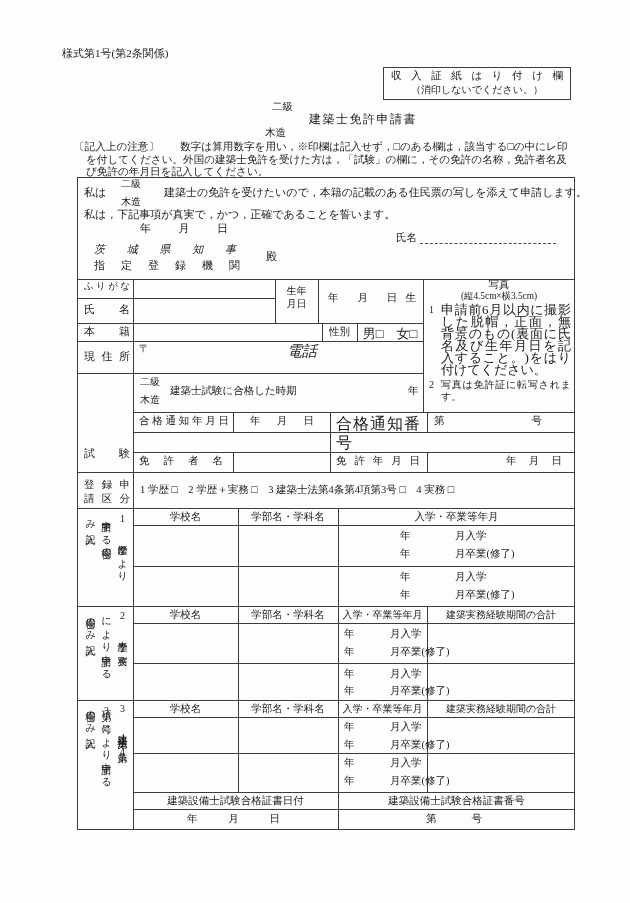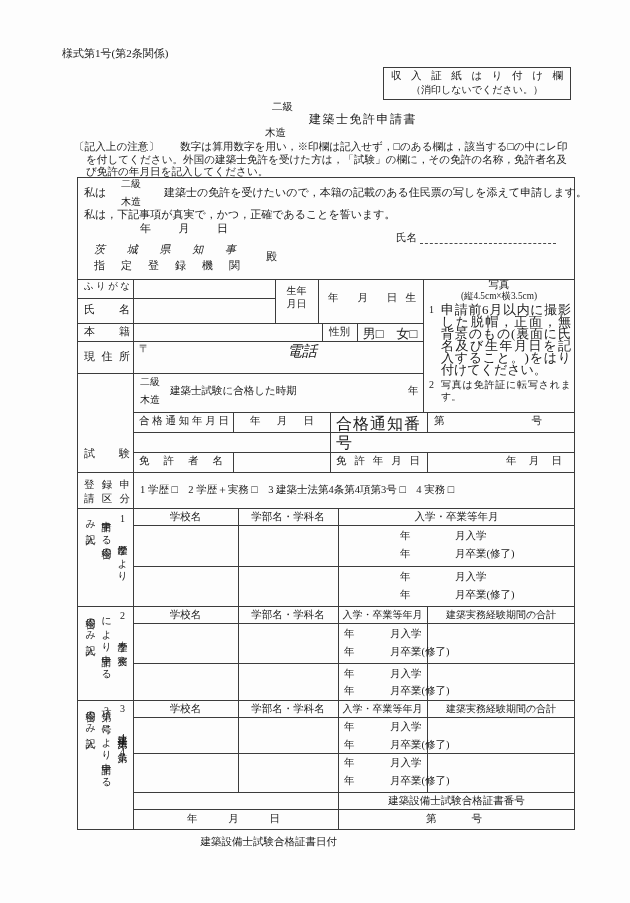--- a/index.html
+++ b/index.html
@@ -102,21 +102,21 @@
   <div class="t c" style="left:134px;top:609px;width:103px;font-size:10.5px;">学校名</div>
   <div class="t c" style="left:239px;top:609px;width:98px;font-size:10.5px;">学部名・学科名</div>
   <div class="t c" style="left:339px;top:609px;width:87px;font-size:10px;">入学・卒業等年月</div>
   <div class="t c" style="left:428px;top:609px;width:146px;font-size:10px;">建築実務経験期間の合計</div>
 
   <div class="t c" style="left:134px;top:703px;width:103px;font-size:10.5px;">学校名</div>
   <div class="t c" style="left:239px;top:703px;width:98px;font-size:10.5px;">学部名・学科名</div>
   <div class="t c" style="left:339px;top:703px;width:87px;font-size:10px;">入学・卒業等年月</div>
   <div class="t c" style="left:428px;top:703px;width:146px;font-size:10px;">建築実務経験期間の合計</div>
 
-  <div class="t c" style="left:134px;top:836px;width:203px;font-size:10.5px;text-align:right;">建築設備士試験合格証書日付</div>
+  <div class="t c" style="left:134px;top:795px;width:203px;font-size:10.5px;">建築設備士試験合格証書日付</div>
   <div class="t c" style="left:339px;top:795px;width:235px;font-size:10.5px;">建築設備士試験合格証書番号</div>
   <div class="t j" style="left:187px;top:813px;width:93px;font-size:10.5px;">年 月 日</div>
   <div class="t j" style="left:426px;top:813px;width:56px;font-size:10.5px;">第 号</div>
 
 <div class="line" style="left: 77px; top: 279px; width: 498px; height: 1px;"></div>
     <div class="line" style="left: 77px; top: 298px; width: 198px; height: 1px;"></div>
     <div class="line" style="left: 77px; top: 323px; width: 346px; height: 1px;"></div>
     <div class="line" style="left: 77px; top: 341px; width: 346px; height: 1px;"></div>
     <div class="line" style="left: 77px; top: 373px; width: 346px; height: 1px;"></div>
     <div class="line" style="left: 133px; top: 412px; width: 442px; height: 1px;"></div>

